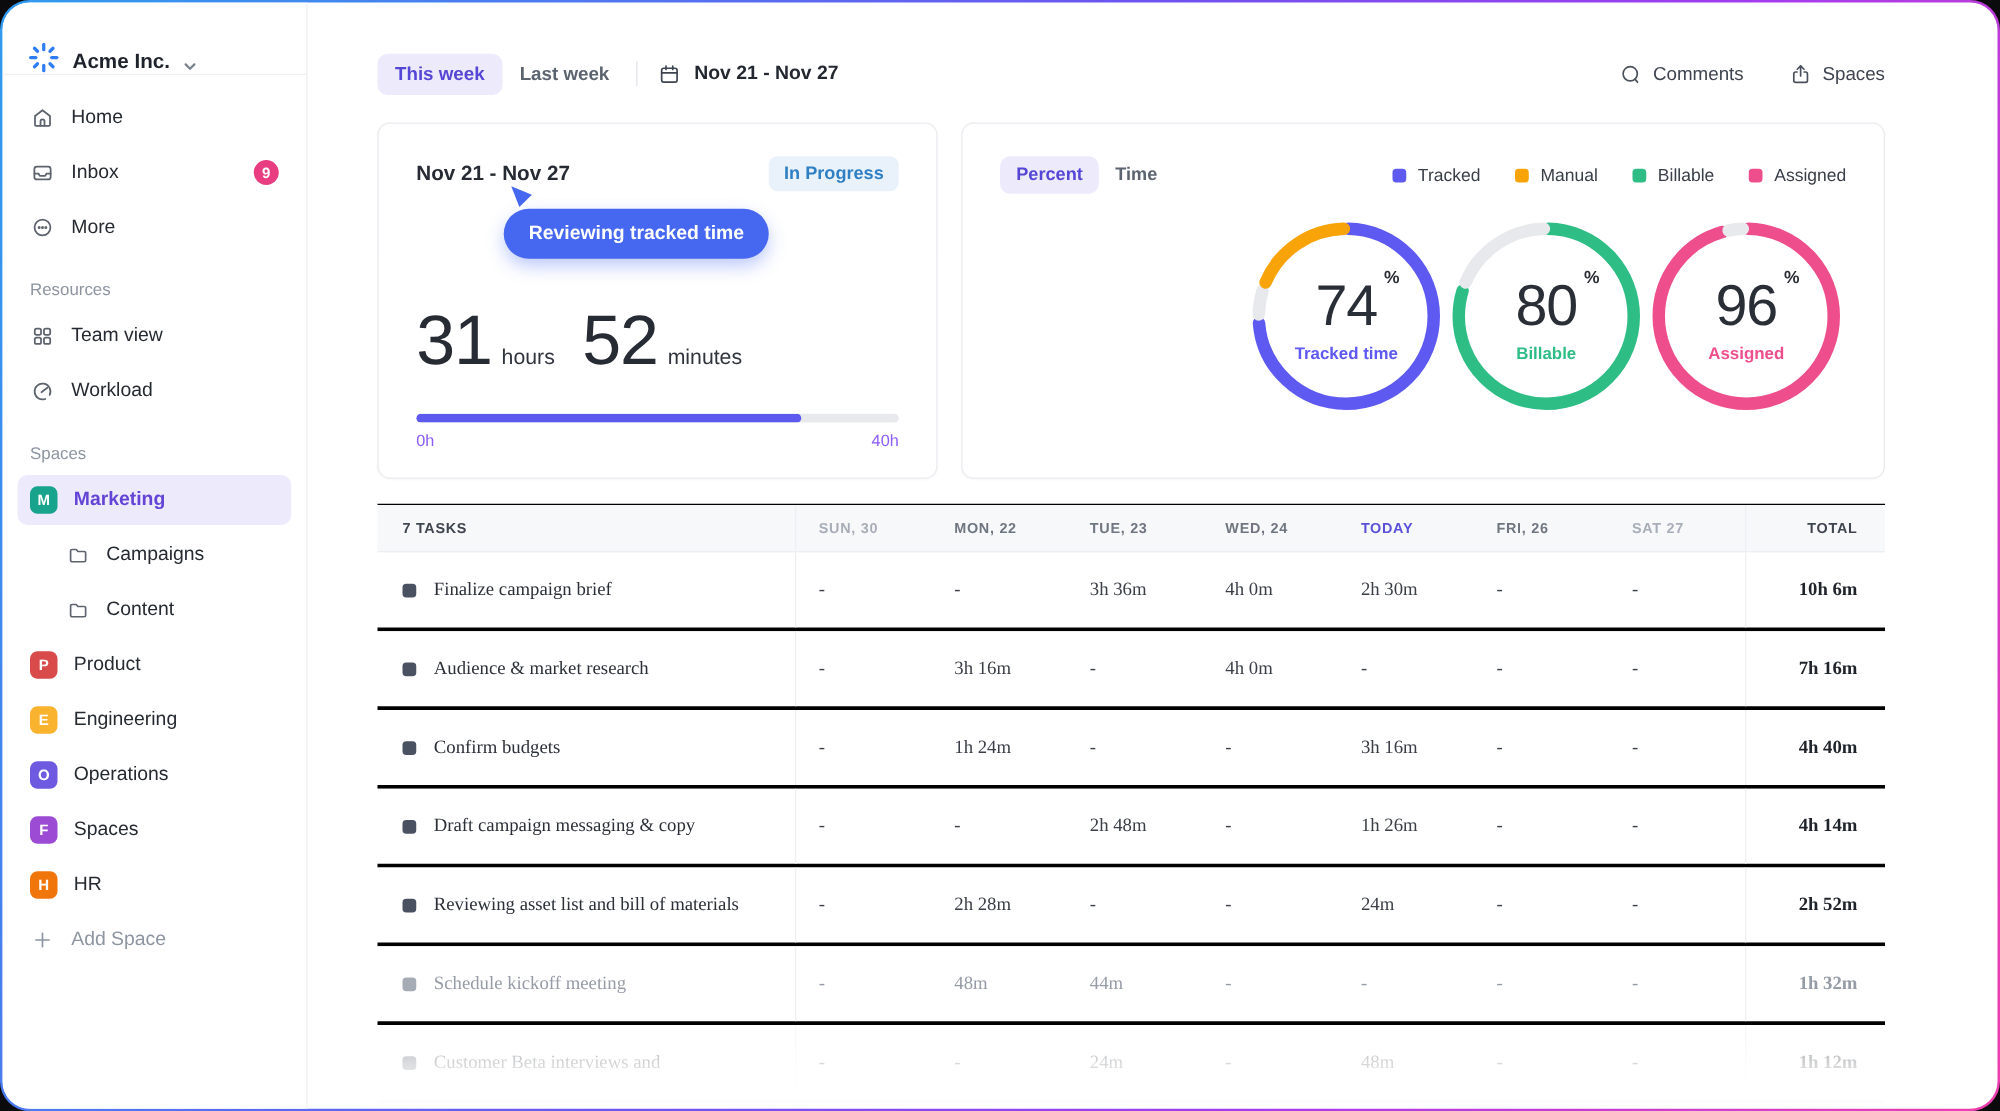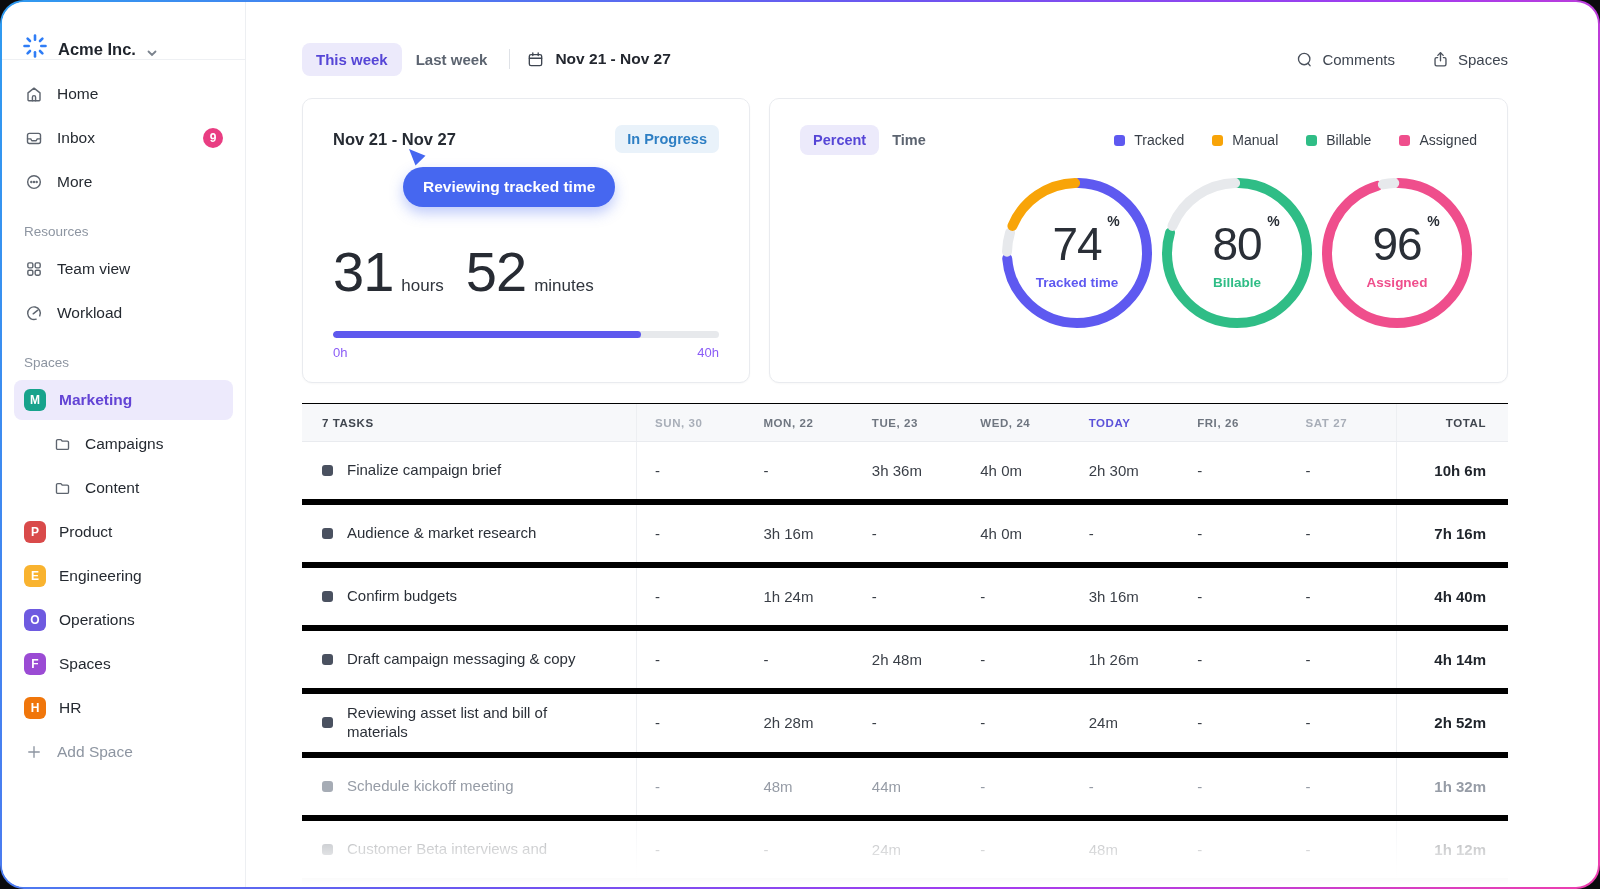--- a/index.html
+++ b/index.html
@@ -70,21 +70,21 @@
 
   
   .tasktable { margin-top:20px; width:100%; }
   .thead, .trow { display:grid; grid-template-columns:335px repeat(7,1fr) 112px; align-items:center; }
   .thead { background:#f7f8fa; border-top:1px solid #000000; border-bottom:1px solid #e9ebef; height:39px; }
   .th { font-size:11.5px; font-weight:700; letter-spacing:.05em; color:#6f7680; padding-left:18px; }
   .th.first { padding-left:20px; color:#40464f; }
   .th.muted { color:#a8aeb8; }
   .th.today { color:#5b51d9; }
   .th.total { padding-right:22px; padding-left:0; color:#40464f; }
-  .trow { min-height:63px; border-bottom:6px solid #000000; background:#fff; cursor:pointer; }
+  .trow { min-height:63px; border-bottom:3px solid #000000; background:#fff; cursor:pointer;font-family:Liberation Serif, serif; }
   .tcell { font-size:15px; color:#3a3f47; padding-left:18px; }
   .tcell.name { display:flex; align-items:center; gap:14px; padding:10px 14px 10px 20px; color:#2b3038; align-self:stretch; border-right:1px solid #edeff2; }
   .thead .th.first { border-right:1px solid #edeff2; align-self:stretch; display:flex; align-items:center; }
   .task-ico { width:11px; height:11px; border-radius:3px; background:#4a5160; flex:0 0 11px; }
   .task-name { max-width:252px; line-height:1.25; }
   .tcell.total { text-align:right; padding-right:22px; padding-left:0; font-weight:700; color:#1f242b; border-left:1px solid #edeff2; align-self:stretch; display:flex; align-items:center; justify-content:flex-end; }
   .thead .th.total { border-left:1px solid #edeff2; align-self:stretch; display:flex; align-items:center; justify-content:flex-end; }
   .trow.muted .tcell, .trow.muted .tcell.name { color:#969ca6; }
   .trow.muted .task-ico { background:#a6acb5; }
   .trow.faded { opacity:.45; }

